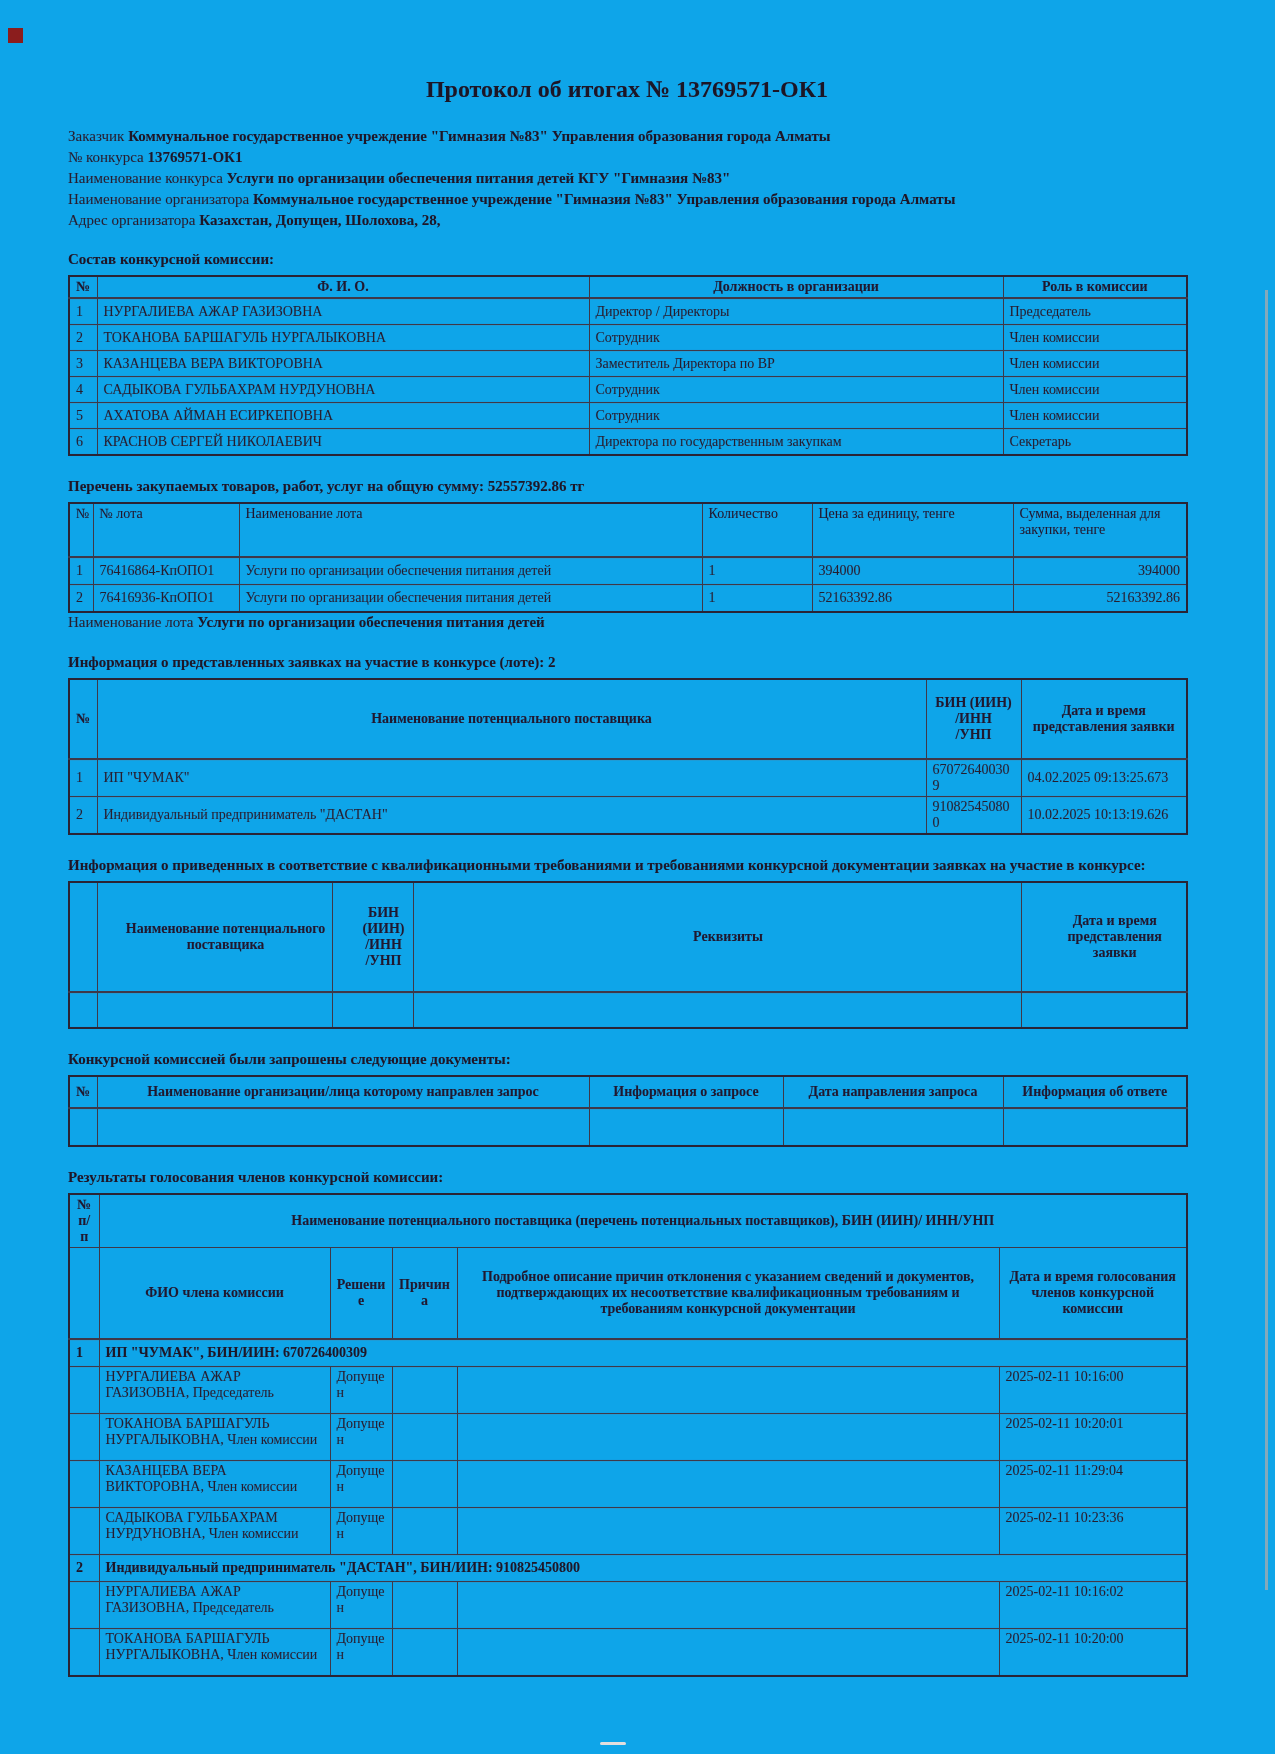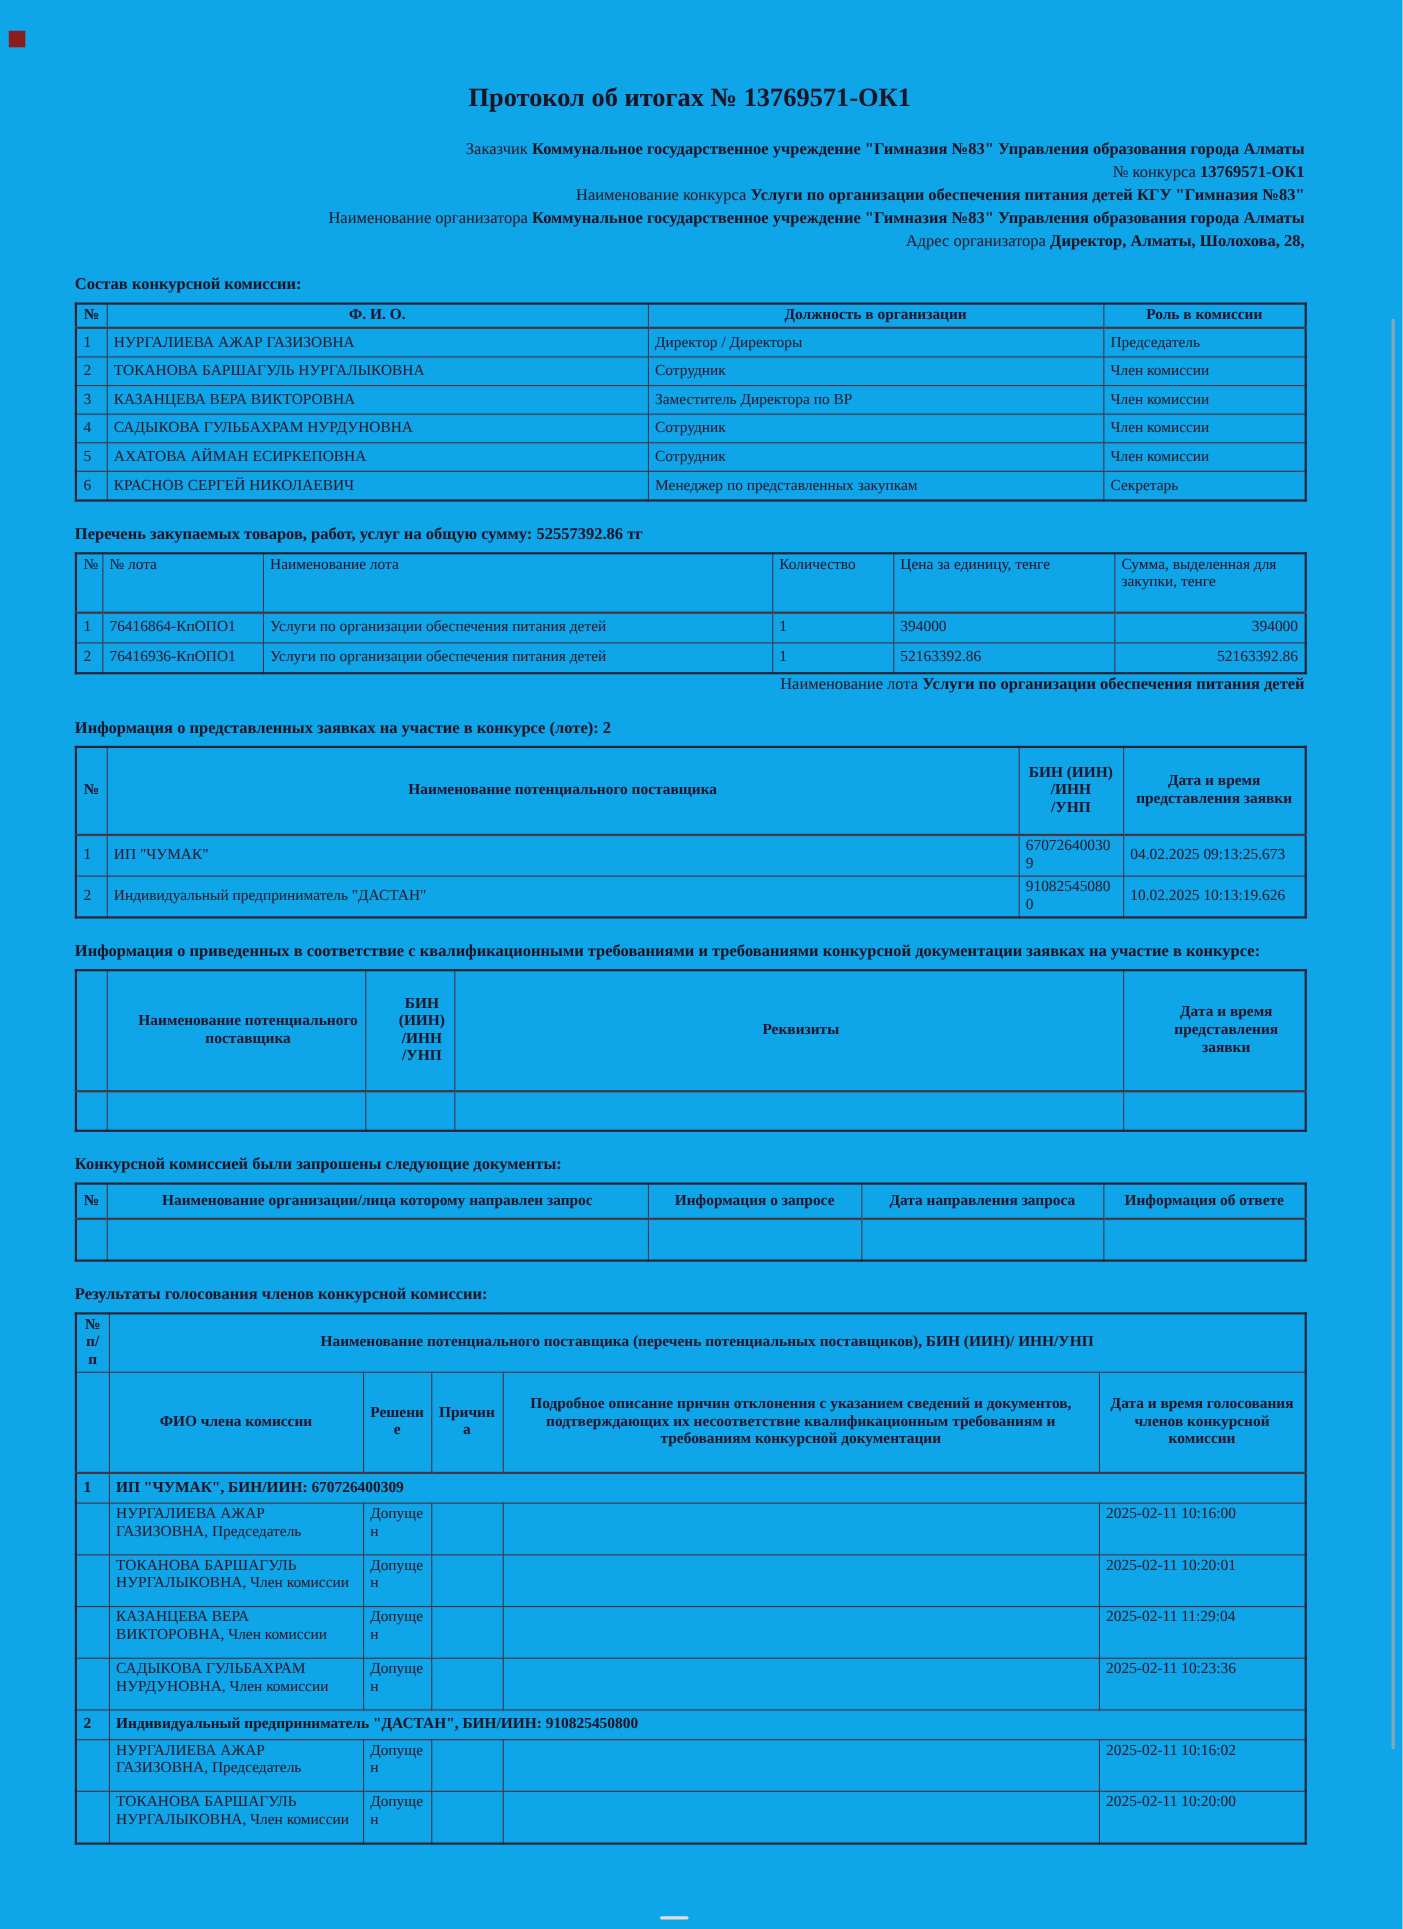--- a/index.html
+++ b/index.html
@@ -8,21 +8,21 @@
     font-family:Liberation Serif, serif;color:#241f30;overflow:hidden;
     margin:0 auto;
   }
   .content{
     position:absolute;left:68px;top:0;width:1118px;
     text-shadow:0.4px 0 0 rgba(170,50,40,0.14), -0.4px 0 0 rgba(40,80,170,0.14);
   }
   .title{
     margin:76px 0 24px 0;text-align:center;font-size:24px;font-weight:bold;color:#1b1626;
   }
-  p{margin:0;font-size:15px;line-height:1.26;text-align:right;}
+  p{margin:0;font-size:15px;line-height:1.26;}
   .line{margin-bottom:2px;}
   .block-gap{}
   .b{font-weight:bold;color:#1c1728;}
   .sec-heading{font-weight:bold;color:#1c1728;font-size:15px;margin-top:22px;margin-bottom:7px;}
   table{
     border-collapse:collapse;table-layout:fixed;width:1118px;
     border:2.5px solid #2a2435;
   }
   th,td{
     border:1.5px solid #3f3848;padding:2px 6px;font-size:14px;
@@ -65,21 +65,21 @@
   <div class="content">
 
     <div class="title">Протокол об итогах № 13769571-ОК1</div>
 
     <p class="line"><span>Заказчик</span> <span class="b">Коммунальное государственное учреждение "Гимназия №83" Управления образования города Алматы</span></p>
 
     <div class="block-gap">
       <p class="line"><span>№ конкурса</span> <span class="b">13769571-ОК1</span></p>
       <p class="line"><span>Наименование конкурса</span> <span class="b">Услуги по организации обеспечения питания детей КГУ "Гимназия №83"</span></p>
       <p class="line"><span>Наименование организатора</span> <span class="b">Коммунальное государственное учреждение "Гимназия №83" Управления образования города Алматы</span></p>
-      <p class="line"><span>Адрес организатора</span> <span class="b">Директор, Алматы, Шолохова, 28,</span></p>
+      <p class="line"><span>Адрес организатора</span> <span class="b">Казахстан, Допущен, Шолохова, 28,</span></p>
     </div>
 
     <div class="sec-heading">Состав конкурсной комиссии:</div>
     <table class="commission-table">
       <colgroup>
           <col style="width:28px">
           <col style="width:492px">
           <col style="width:414px">
           <col style="width:184px">
         </colgroup>
@@ -118,21 +118,21 @@
           </tr>
         <tr>
             <td>5</td>
             <td>АХАТОВА АЙМАН ЕСИРКЕПОВНА</td>
             <td>Сотрудник</td>
             <td>Член комиссии</td>
           </tr>
         <tr>
             <td>6</td>
             <td>КРАСНОВ СЕРГЕЙ НИКОЛАЕВИЧ</td>
-            <td>Менеджер по представленных закупкам</td>
+            <td>Директора по государственным закупкам</td>
             <td>Секретарь</td>
           </tr>
       </tbody>
     </table>
 
     <div class="sec-heading">Перечень закупаемых товаров, работ, услуг на общую сумму: 52557392.86 тг</div>
     <table class="lots-table">
       <colgroup>
           <col style="width:24px">
           <col style="width:146px">

